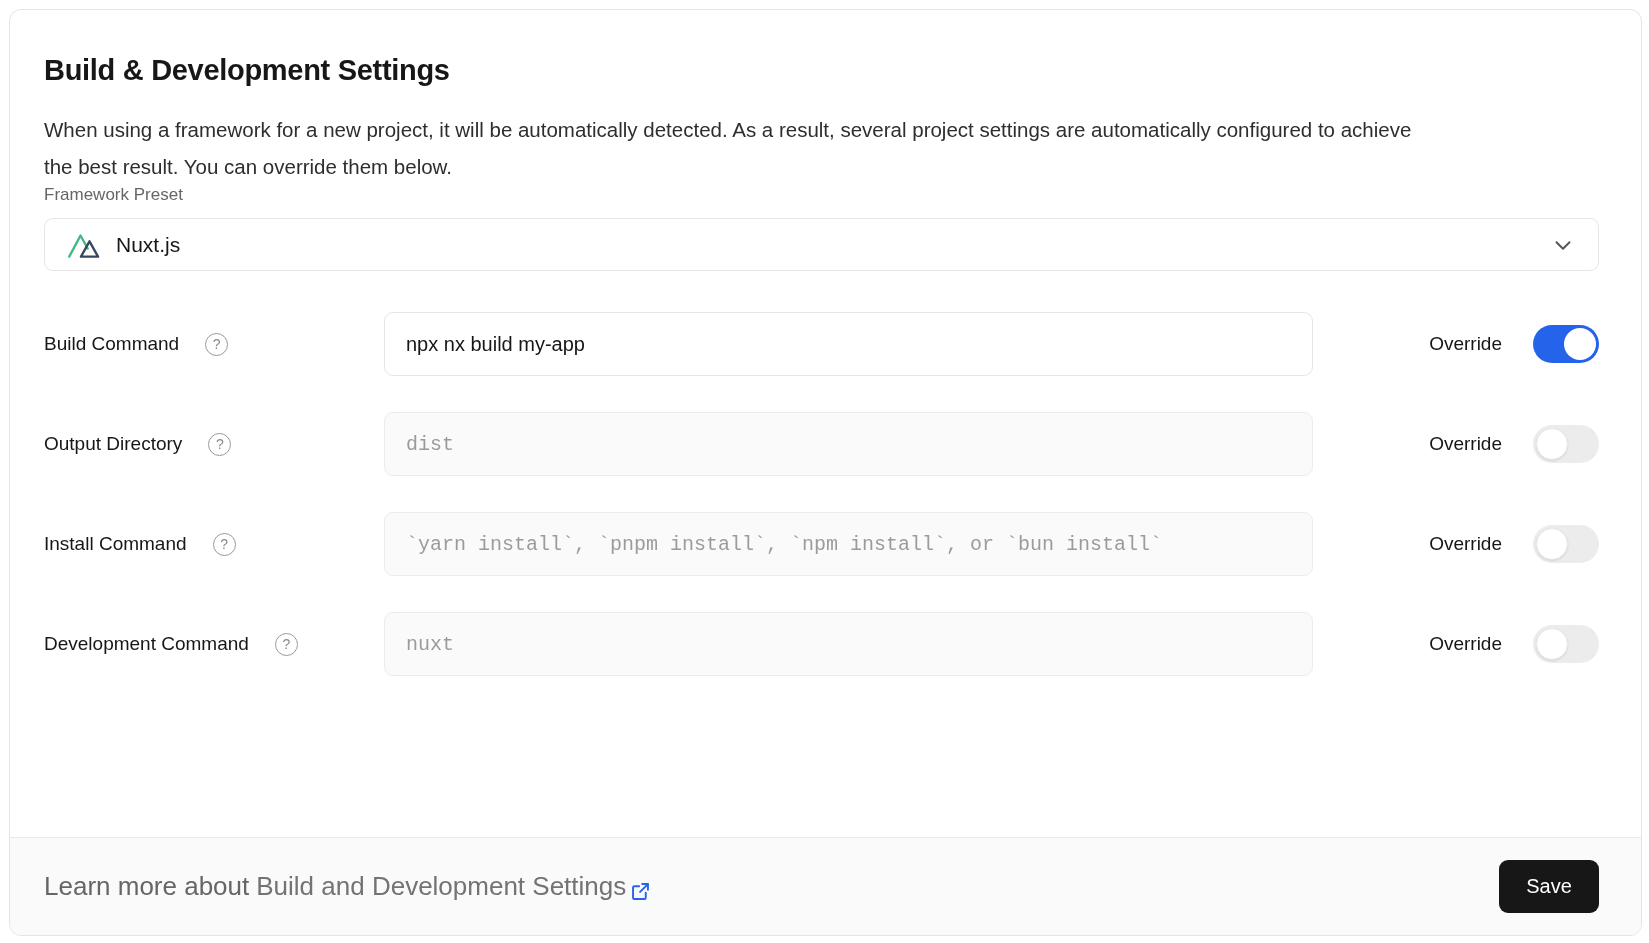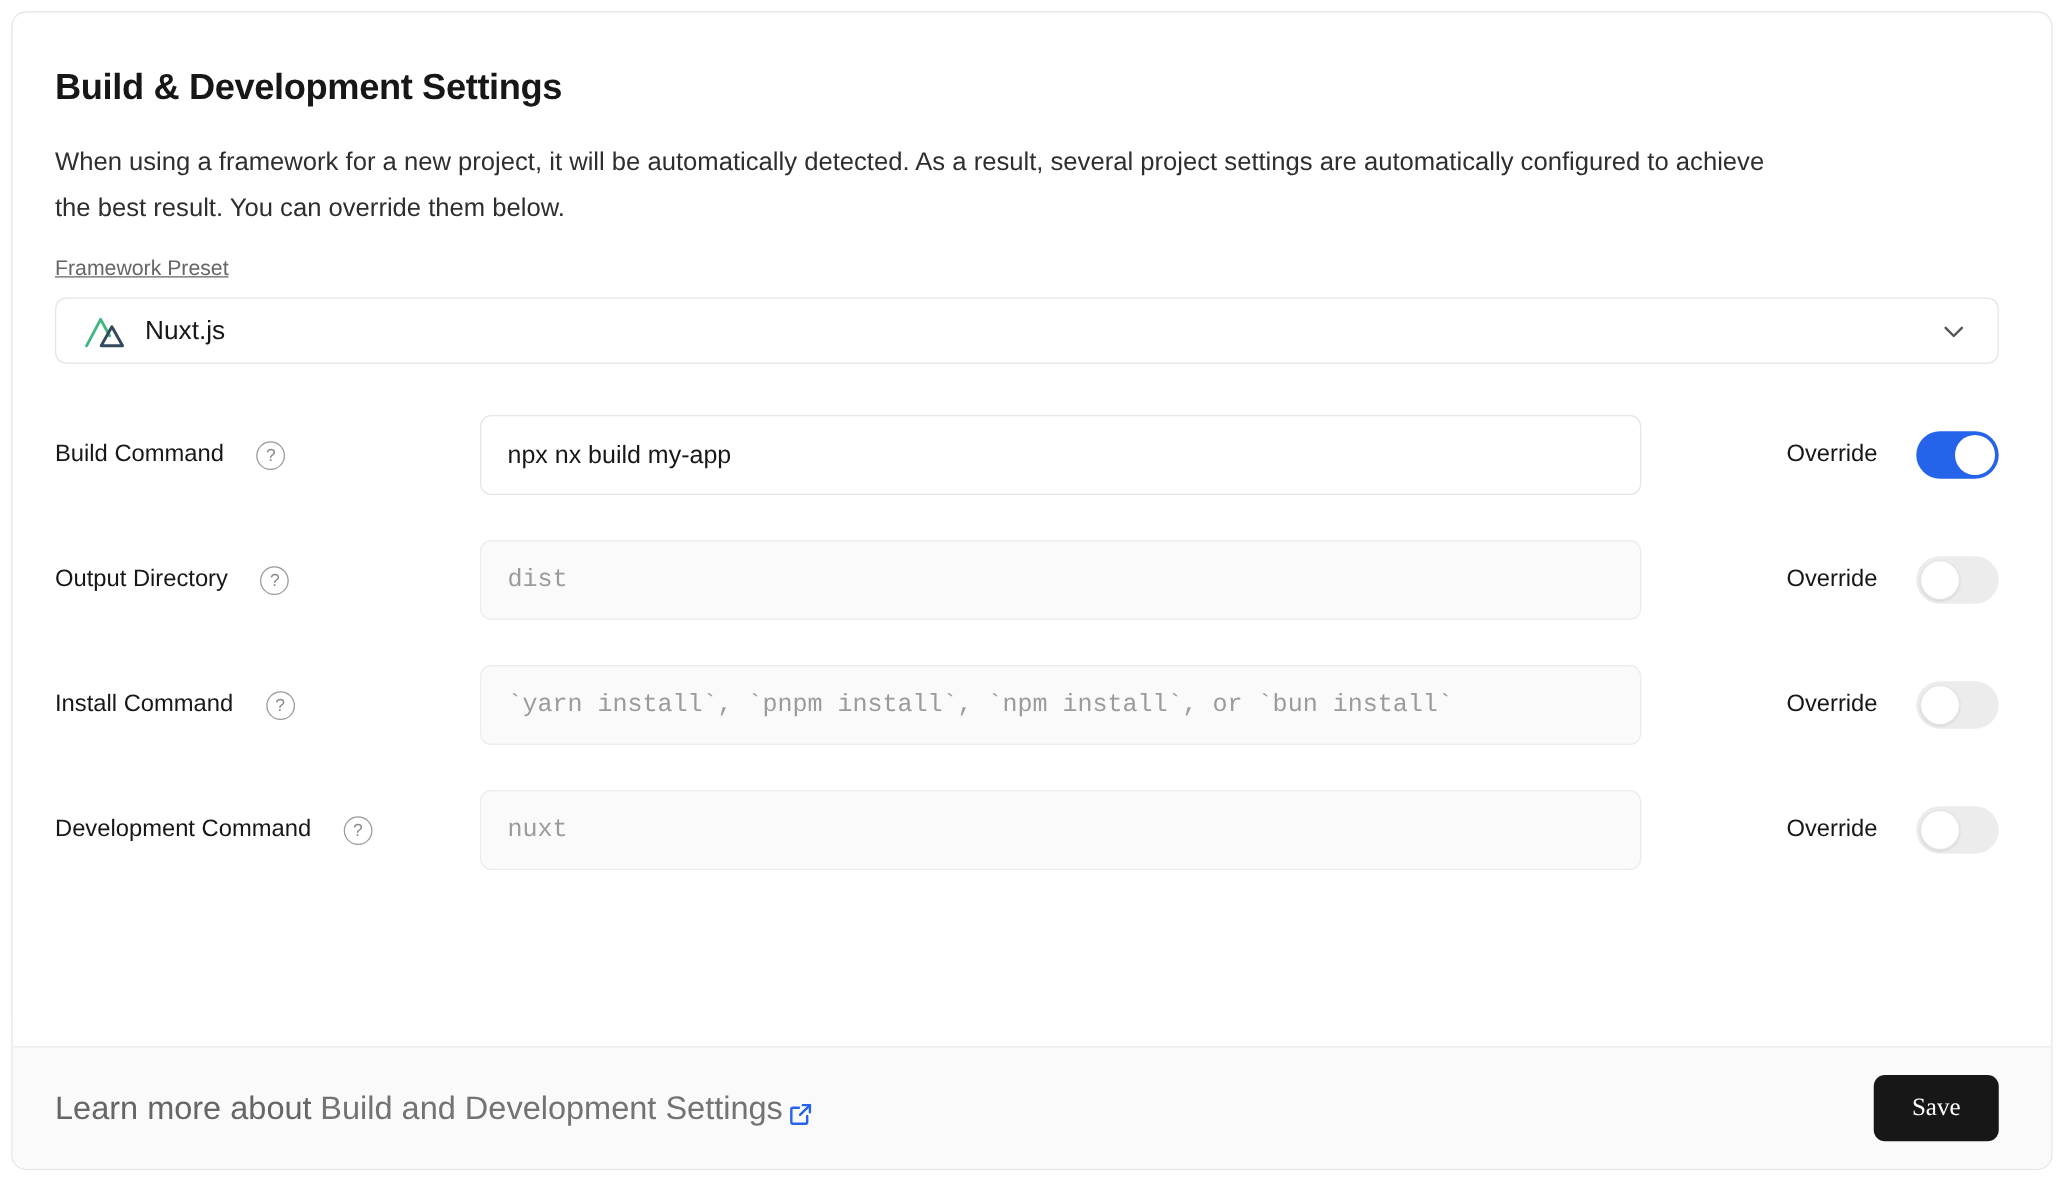--- a/index.html
+++ b/index.html
@@ -24,21 +24,21 @@
   .title {
     margin: 0;
     font-size: 29px; font-weight: 700;
     letter-spacing: -0.3px; color: #171717;
   }
   .desc {
     margin-top: 24px;
     font-size: 20.5px; line-height: 37px;
     color: #2e2e2e; max-width: 1400px;
   }
-  .fp-label { margin-top: 20px; font-size: 17px; color: #666; text-decoration: underline; }
+  .fp-label { font-size: 17px; color: #666; }
   .select {
     margin-top: 13px; height: 53px;
     border: 1px solid #e5e5e5; border-radius: 9px;
     display: flex; align-items: center;
     padding: 0 22px; background: #fff; cursor: pointer;
   }
   .select .fw-value { font-size: 21px; color: #171717; margin-left: 13px; }
   .chevron { margin-left: auto; display: flex; color: #555; }
   .rows { margin-top: 41px; }
   .row {
@@ -96,21 +96,21 @@
     color: #737373; text-decoration: none;
     margin-left: 7px; cursor: pointer;
   }
   .ext-icon { display: flex; color: #2563eb; margin-left: 4px; }
   .save-btn {
     margin-left: auto;
     min-width: 100px; height: 53px; padding: 0 26px;
     background: #171717; color: #fff;
     border: none; border-radius: 9px;
     font-size: 20px; font-weight: 500;
-    font-family: Liberation Serif, serif;
+    font-family: Liberation Sans, sans-serif;
     cursor: pointer;
   }
 </style>
 </head>
 <body>
 
 <div class="card">
   <div class="main">
 
     <h1 class="title">Build &amp; Development Settings</h1>

